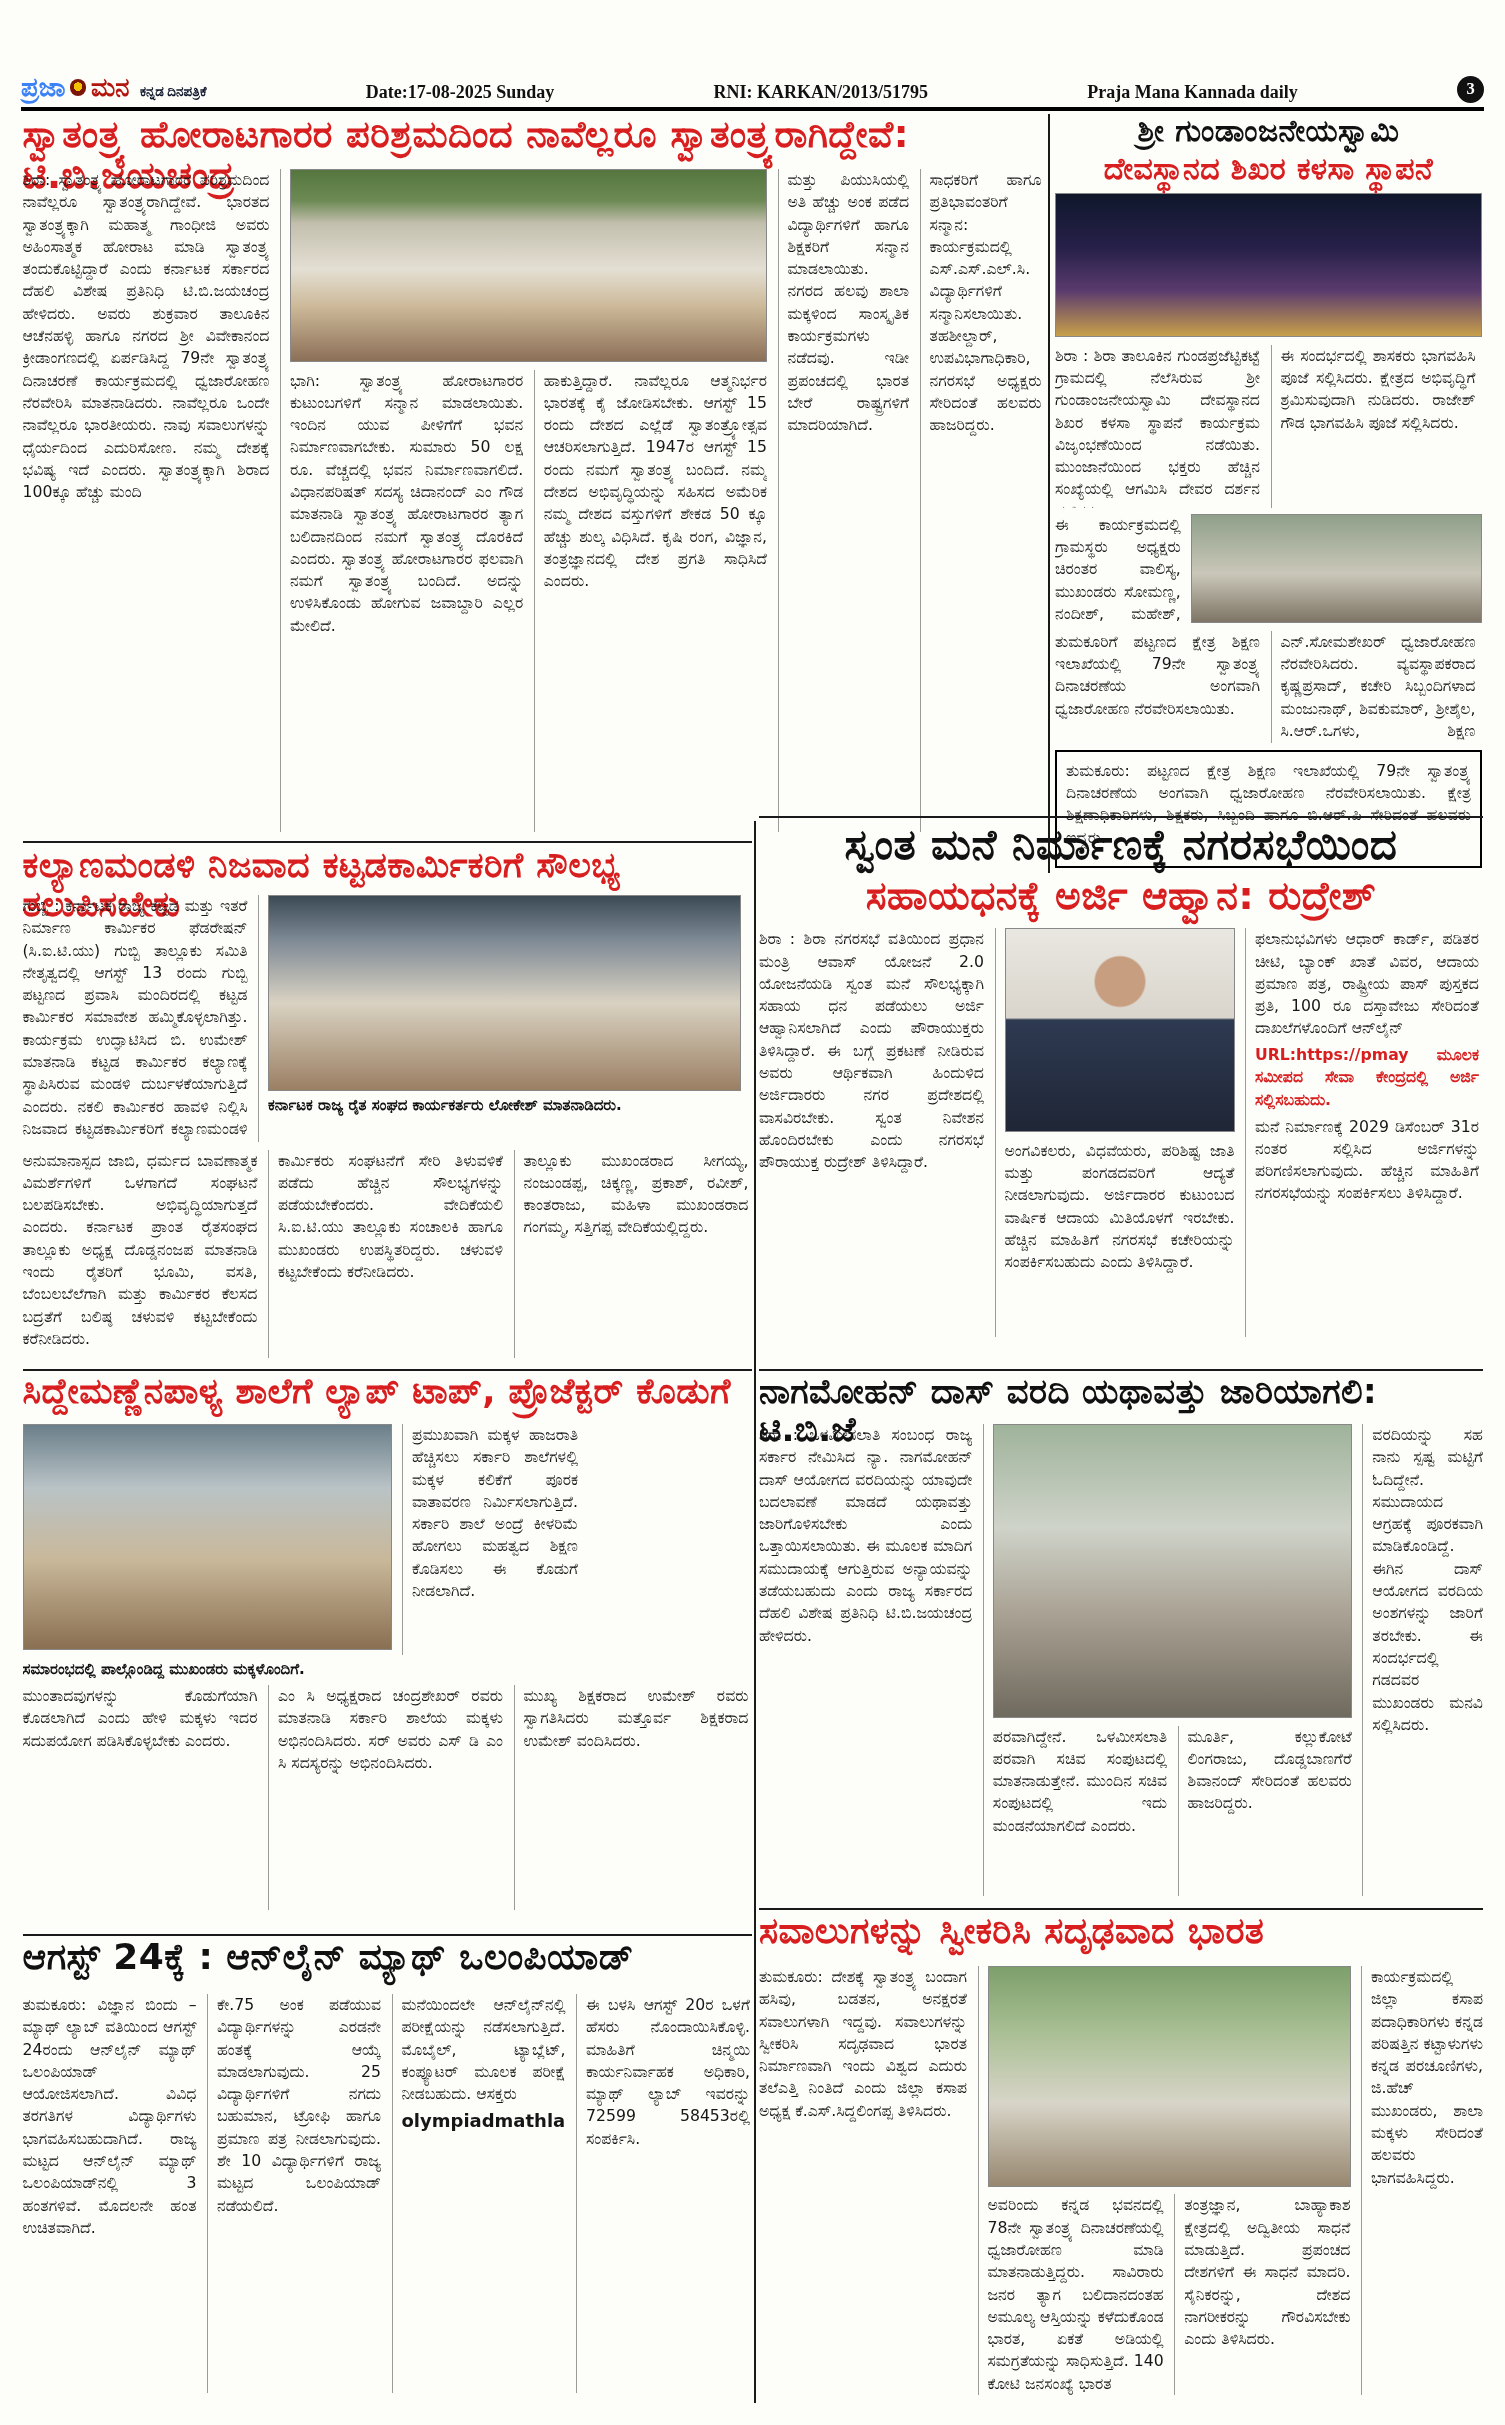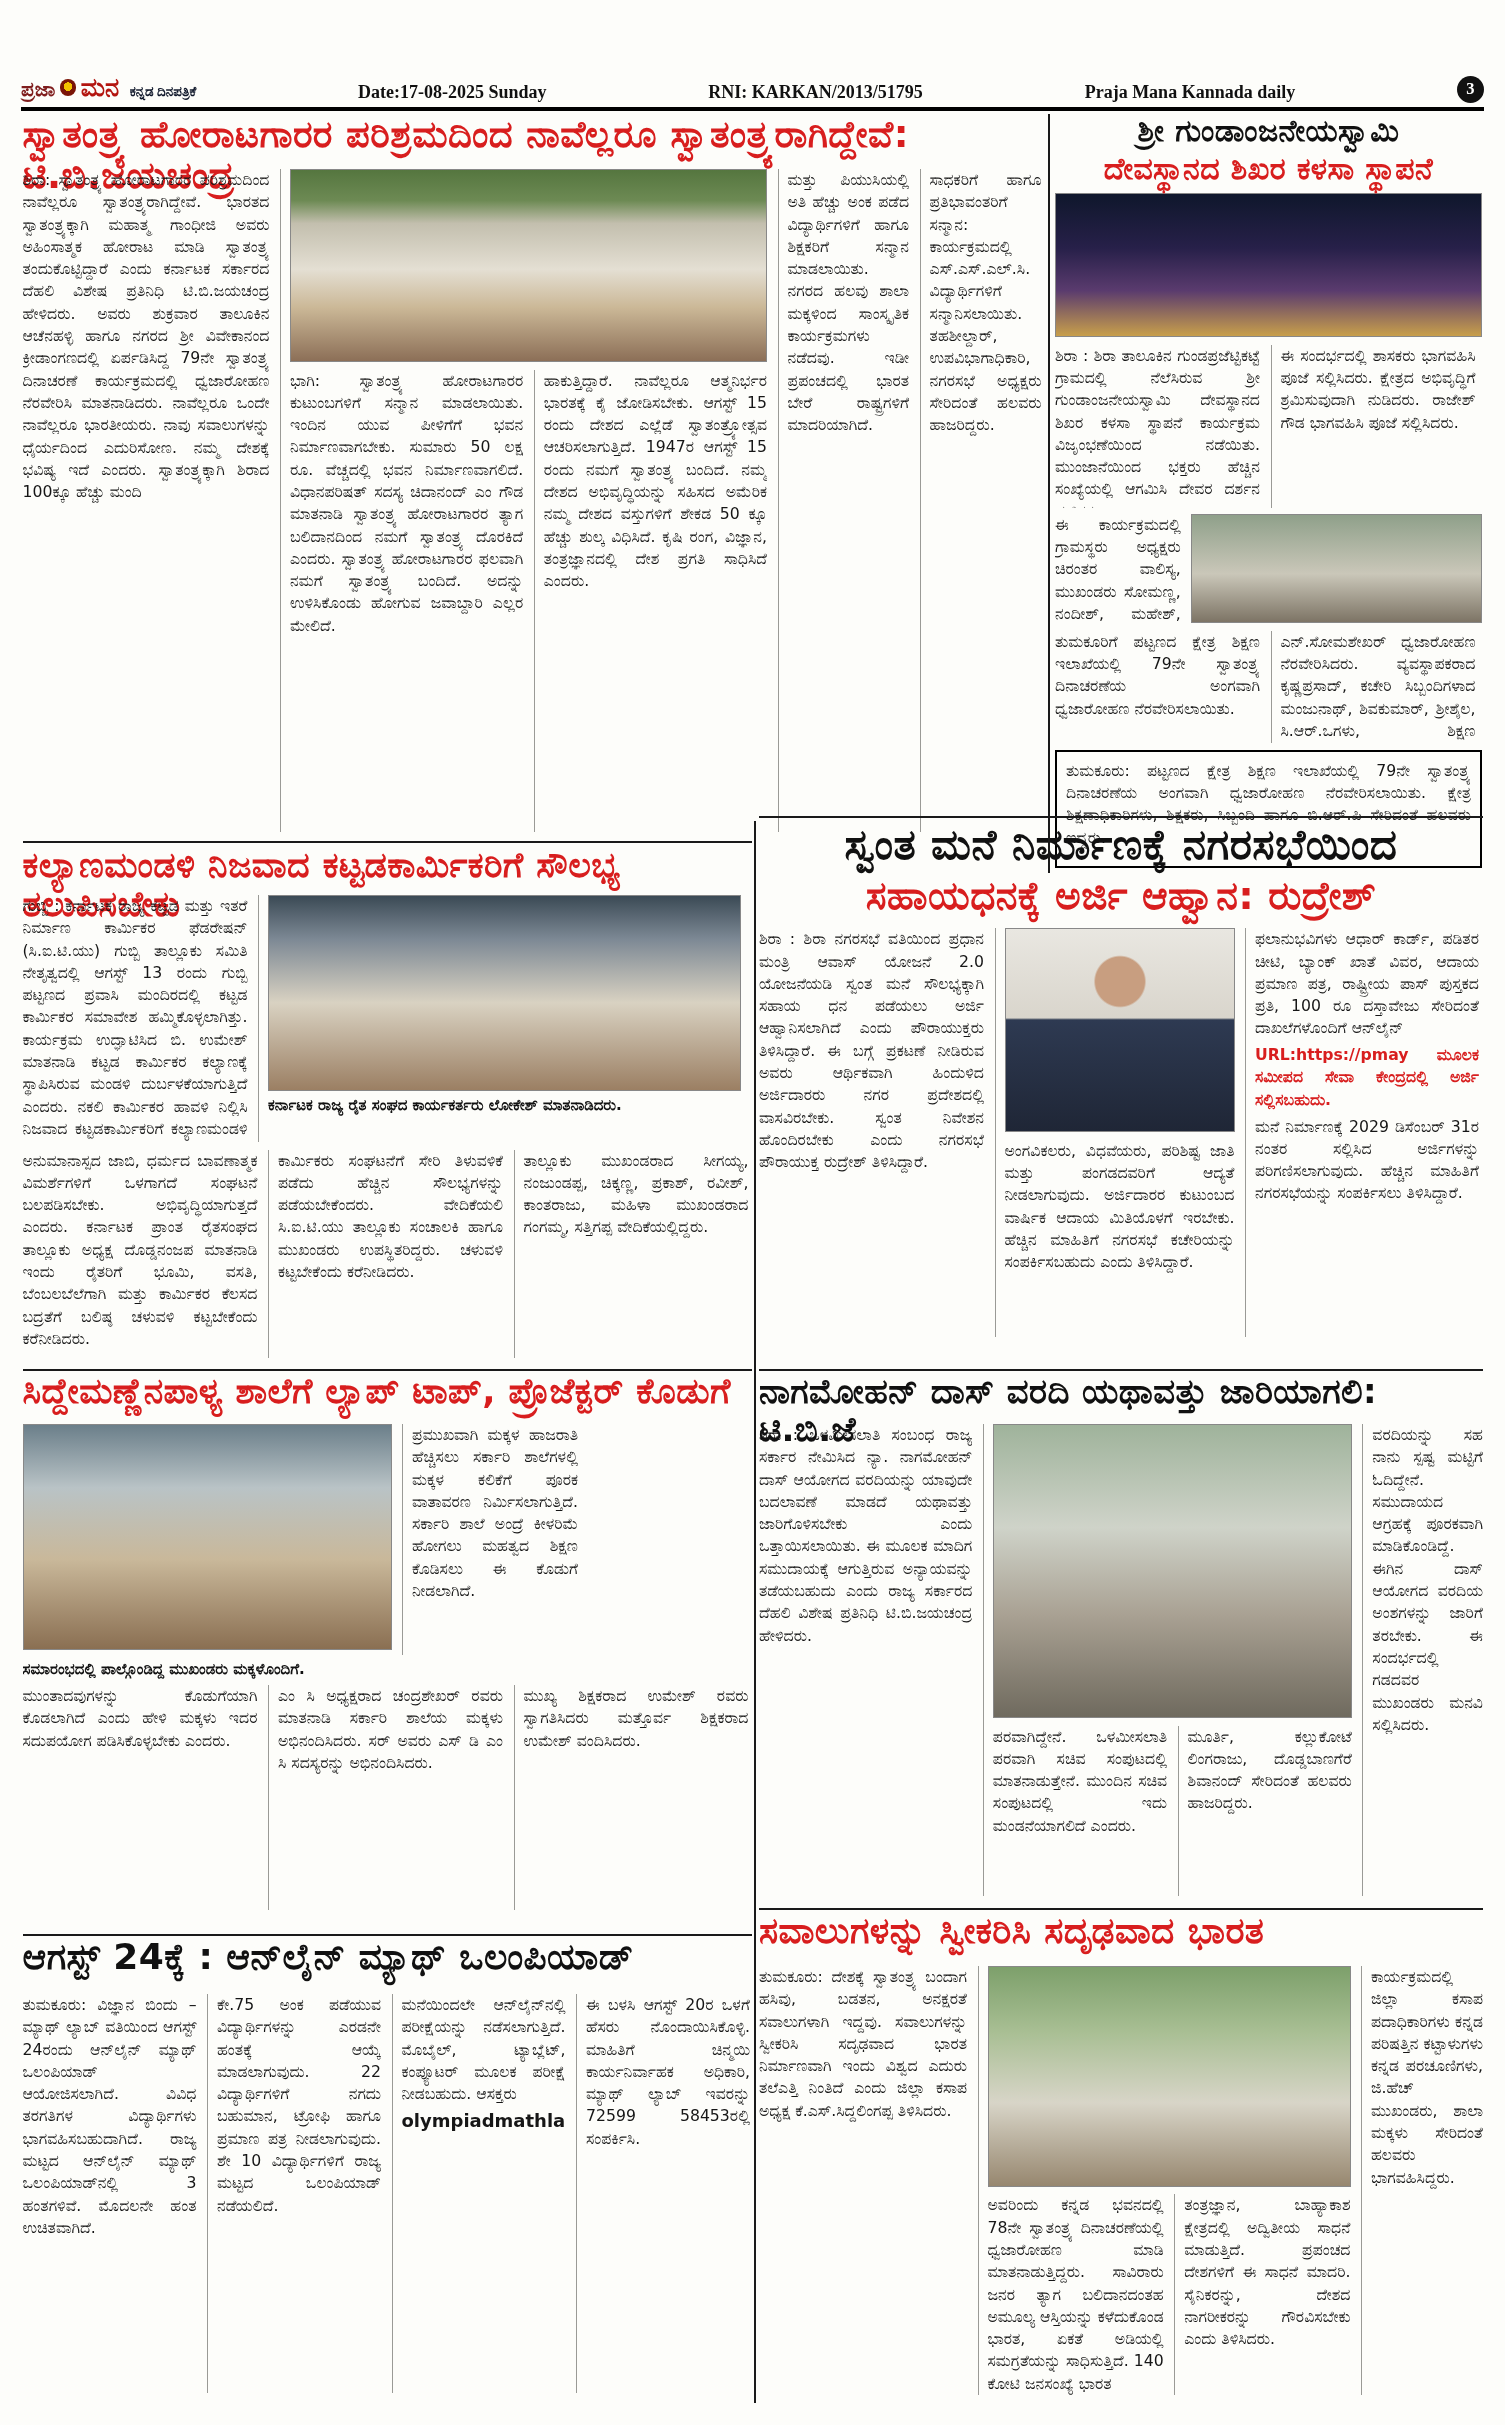--- a/index.html
+++ b/index.html
@@ -10,21 +10,21 @@
     font-family:"DejaVu Sans", sans-serif;
   }
   
   #header {
     position:absolute; left:21px; top:66px; width:1463px; height:45px;
     display:flex; align-items:flex-end; justify-content:space-between;
     border-bottom:4.5px solid #000; padding-bottom:4.5px;
     font-family:"Liberation Serif", serif;
   }
   .logo { display:flex; align-items:baseline; gap:4.5px; }
-  .logo .l1 { font-size:20px; font-weight:bold; color:#7f1d1d; }
+  .logo .l1 { font-size:26px; font-weight:bold; color:#3b82f6; }
   .logo .emblem { width:16.5px; height:16.5px; border-radius:50%;
     background:radial-gradient(circle at 50% 45%, #f2c200 0 35%, #7a1507 36% 100%);
     align-self:center; }
   .logo .l2 { font-size:25.5px; font-weight:bold; color:#b3150f; }
   .logo .tag { font-size:13.5px; color:#0f172a; font-weight:bold; margin-left:6px; }
   .hmeta { font-size:18px; font-weight:bold; color:#111; }
   .pagenum { width:27px; height:27px; border-radius:50%; background:#111; color:#fff;
     display:flex; align-items:center; justify-content:center; font-size:16.5px; font-weight:bold; }
   
   .art { position:absolute; overflow:hidden; }
@@ -167,21 +167,21 @@
         </div>
       </div>
       <div class="col" style="width:121px;">ವರದಿಯನ್ನು ಸಹ ನಾನು ಸ್ಪಷ್ಟ ಮಟ್ಟಿಗೆ ಓದಿದ್ದೇನೆ. ಸಮುದಾಯದ ಆಗ್ರಹಕ್ಕೆ ಪೂರಕವಾಗಿ ಮಾಡಿಕೊಂಡಿದ್ದೆ. ಈಗಿನ ದಾಸ್ ಆಯೋಗದ ವರದಿಯ ಅಂಶಗಳನ್ನು ಜಾರಿಗೆ ತರಬೇಕು. ಈ ಸಂದರ್ಭದಲ್ಲಿ ಗಡದವರ ಮುಖಂಡರು ಮನವಿ ಸಲ್ಲಿಸಿದರು.</div>
     </div>
   </section>
 
   <section class="art" style="left:22.5px; top:1937px; width:729px; height:466px;">
     <div class="hl black" style="font-size:36px; height:57px;">ಆಗಸ್ಟ್ 24ಕ್ಕೆ : ಆನ್‌ಲೈನ್ ಮ್ಯಾಥ್ ಒಲಂಪಿಯಾಡ್</div>
     <div class="bodyrow rule" style="height:399px;">
       <div class="col" style="width:174px;">ತುಮಕೂರು: ವಿಜ್ಞಾನ ಬಿಂದು – ಮ್ಯಾಥ್ ಲ್ಯಾಬ್ ವತಿಯಿಂದ ಆಗಸ್ಟ್ 24ರಂದು ಆನ್‌ಲೈನ್ ಮ್ಯಾಥ್ ಒಲಂಪಿಯಾಡ್ ಆಯೋಜಿಸಲಾಗಿದೆ. ವಿವಿಧ ತರಗತಿಗಳ ವಿದ್ಯಾರ್ಥಿಗಳು ಭಾಗವಹಿಸಬಹುದಾಗಿದೆ. ರಾಜ್ಯ ಮಟ್ಟದ ಆನ್‌ಲೈನ್ ಮ್ಯಾಥ್ ಒಲಂಪಿಯಾಡ್‌ನಲ್ಲಿ 3 ಹಂತಗಳಿವೆ. ಮೊದಲನೇ ಹಂತ ಉಚಿತವಾಗಿದೆ.</div>
-      <div class="col" style="width:174px;">ಕೇ.75 ಅಂಕ ಪಡೆಯುವ ವಿದ್ಯಾರ್ಥಿಗಳನ್ನು ಎರಡನೇ ಹಂತಕ್ಕೆ ಆಯ್ಕೆ ಮಾಡಲಾಗುವುದು. 22 ವಿದ್ಯಾರ್ಥಿಗಳಿಗೆ ನಗದು ಬಹುಮಾನ, ಟ್ರೋಫಿ ಹಾಗೂ ಪ್ರಮಾಣ ಪತ್ರ ನೀಡಲಾಗುವುದು. ಶೇ 10 ವಿದ್ಯಾರ್ಥಿಗಳಿಗೆ ರಾಜ್ಯ ಮಟ್ಟದ ಒಲಂಪಿಯಾಡ್ ನಡೆಯಲಿದೆ.</div>
+      <div class="col" style="width:174px;">ಕೇ.75 ಅಂಕ ಪಡೆಯುವ ವಿದ್ಯಾರ್ಥಿಗಳನ್ನು ಎರಡನೇ ಹಂತಕ್ಕೆ ಆಯ್ಕೆ ಮಾಡಲಾಗುವುದು. 25 ವಿದ್ಯಾರ್ಥಿಗಳಿಗೆ ನಗದು ಬಹುಮಾನ, ಟ್ರೋಫಿ ಹಾಗೂ ಪ್ರಮಾಣ ಪತ್ರ ನೀಡಲಾಗುವುದು. ಶೇ 10 ವಿದ್ಯಾರ್ಥಿಗಳಿಗೆ ರಾಜ್ಯ ಮಟ್ಟದ ಒಲಂಪಿಯಾಡ್ ನಡೆಯಲಿದೆ.</div>
       <div style="width:174px;">
         <div class="col">ಮನೆಯಿಂದಲೇ ಆನ್‌ಲೈನ್‌ನಲ್ಲಿ ಪರೀಕ್ಷೆಯನ್ನು ನಡೆಸಲಾಗುತ್ತಿದೆ. ಮೊಬೈಲ್, ಟ್ಯಾಬ್ಲೆಟ್, ಕಂಪ್ಯೂಟರ್ ಮೂಲಕ ಪರೀಕ್ಷೆ ನೀಡಬಹುದು. ಆಸಕ್ತರು</div>
         <div class="col boldtext" style="font-size:18px; margin-top:3px;">olympiadmathlab.</div>
       </div>
       <div class="col" style="width:174px;">ಈ ಬಳಸಿ ಆಗಸ್ಟ್ 20ರ ಒಳಗೆ ಹೆಸರು ನೊಂದಾಯಿಸಿಕೊಳ್ಳಿ. ಮಾಹಿತಿಗೆ ಚಿನ್ಮಯಿ ಕಾರ್ಯನಿರ್ವಾಹಕ ಅಧಿಕಾರಿ, ಮ್ಯಾಥ್ ಲ್ಯಾಬ್ ಇವರನ್ನು 72599 58453ರಲ್ಲಿ ಸಂಪರ್ಕಿಸಿ.</div>
     </div>
   </section>
 
   <section class="art" style="left:759px; top:1911px; width:724px; height:492px;">
     <div class="hl red" style="font-size:36px; height:55px;">ಸವಾಲುಗಳನ್ನು ಸ್ವೀಕರಿಸಿ ಸದೃಢವಾದ ಭಾರತ</div>

